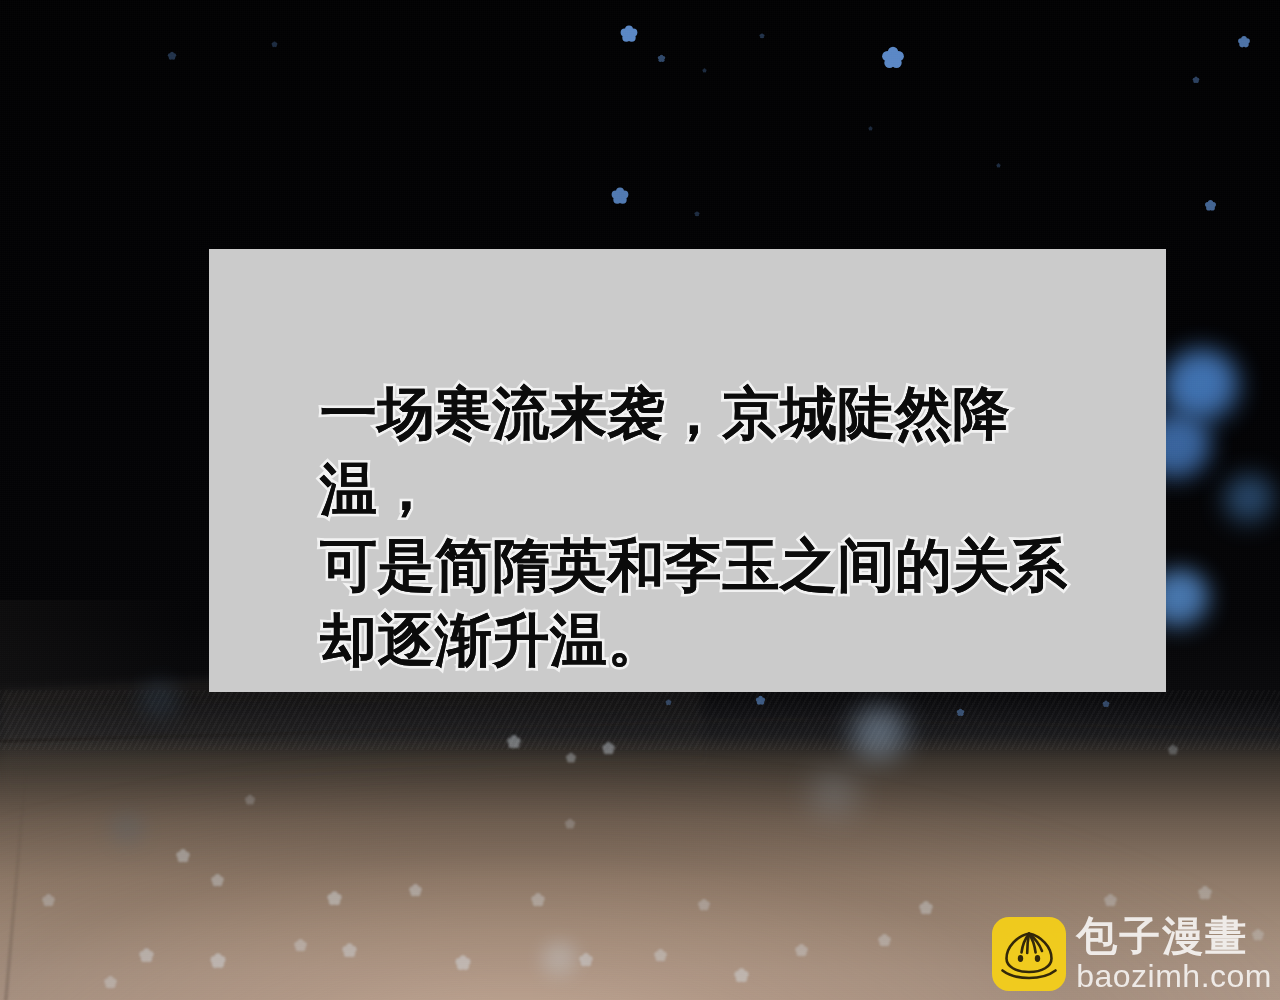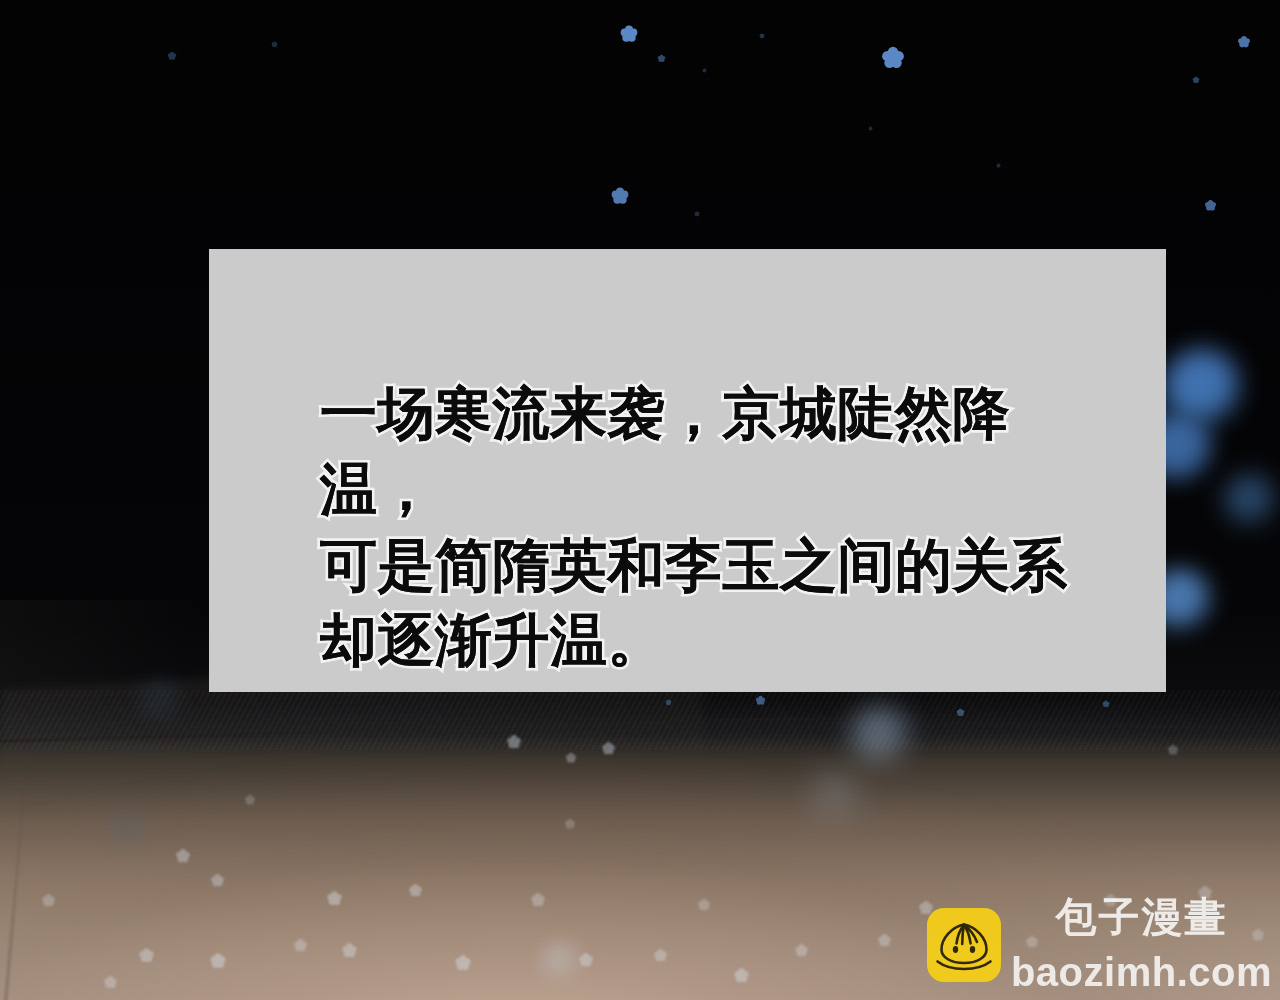--- a/index.html
+++ b/index.html
@@ -204,26 +204,25 @@
     position: relative;
     flex: none;
   }
   #wm-logo svg { position: absolute; left: 8px; top: 10px; }
   #wm-text { display: flex; flex-direction: column; line-height: 1; }
   #wm-cn {
     font-size: 41px;
     font-weight: 700;
     color: rgba(255,255,255,0.90);
     letter-spacing: 2px;
-    margin-bottom: 14px;
-    text-align: center;
+    margin-bottom: 3px;
   }
   #wm-url {
-    font-size: 40px;
-    font-weight: 700;
+    font-size: 32px;
+    font-weight: 400;
     color: rgba(255,255,255,0.88);
     letter-spacing: 0.5px;
   }
 </style>
 </head>
 <body>
 
 <div id="scene">
 
   <div class="bg-base"></div>

